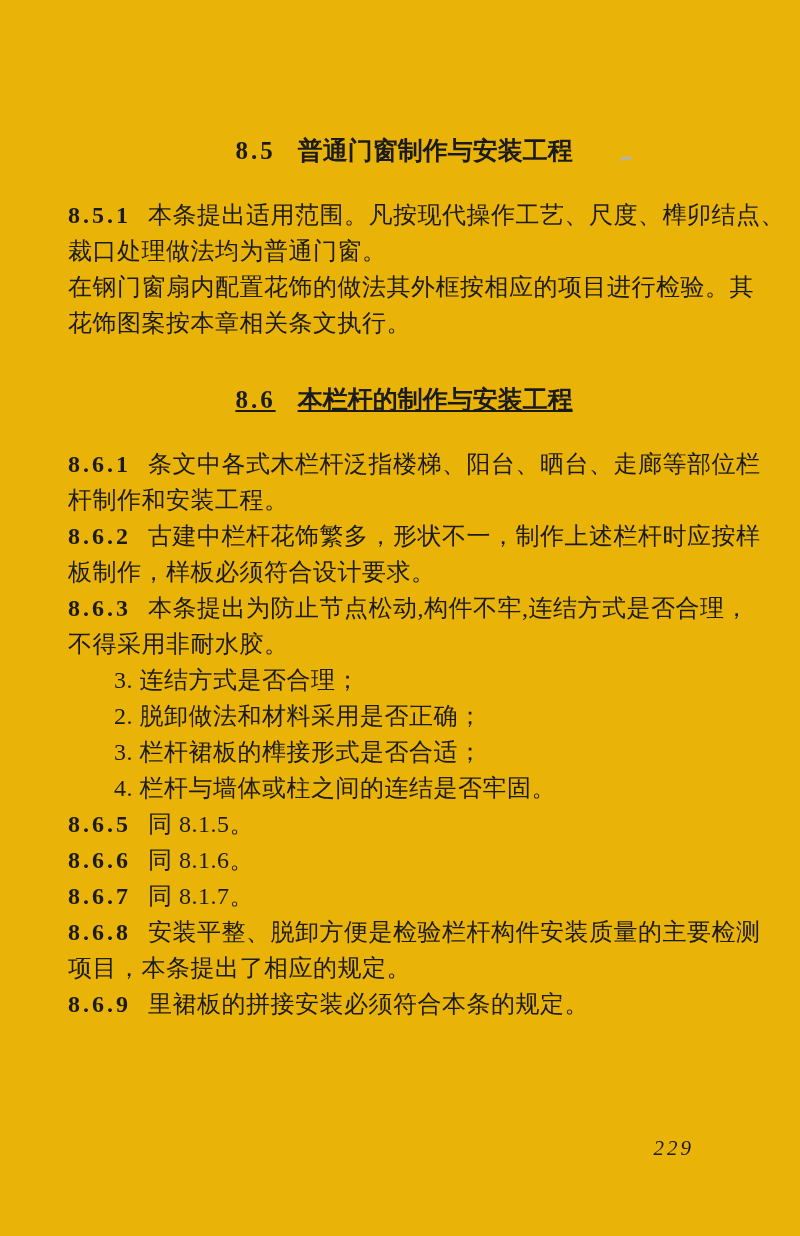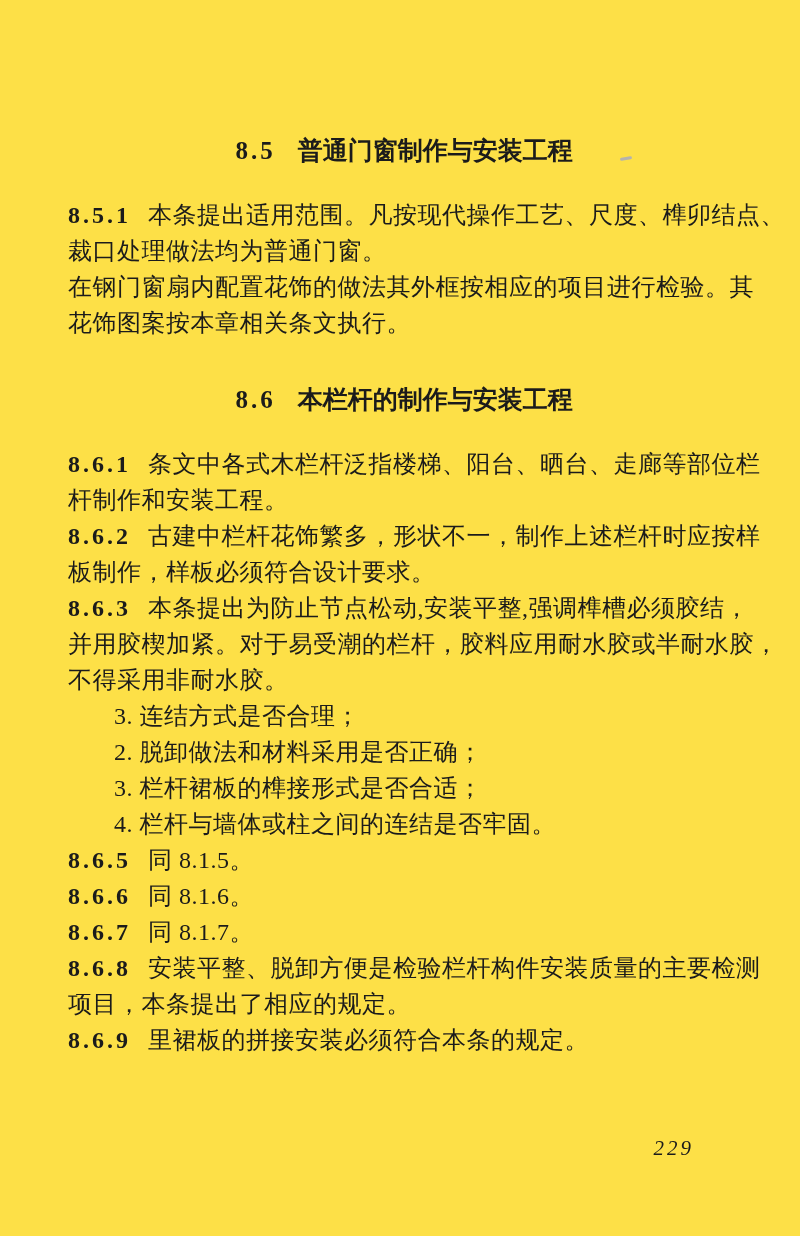--- a/index.html
+++ b/index.html
@@ -2,42 +2,42 @@
 <html lang="zh"><head>
 <meta charset="utf-8">
 <style>
   html, body { margin: 0; padding: 0; }
   body { background: #e8e8e8; }
   .page {
     position: relative;
     width: 800px;
     height: 1236px;
     margin: 0 auto;
-    background: #fde047;
+    background: #eab308;
     overflow: hidden;
     color: #1b1b1b;
     font-family: "Liberation Serif", "DejaVu Serif", serif;
   }
   .content {
     position: absolute;
     left: 48px;
     right: 40px;
     top: 0;
     padding-top: 132px;
   }
   .section-heading {
     text-align: center;
     font-family: "Liberation Sans", "DejaVu Sans", sans-serif;
     font-weight: 700;
     font-size: 25px;
     line-height: 36px;
     margin-bottom: 28px;
     white-space: nowrap;
   }
-  .section-heading.not-first { margin-top: 40px; }
+  .section-heading.not-first { margin-top: 40px; text-decoration: underline; }
   .heading-number {
     letter-spacing: 3px;
     margin-right: 22px;
     font-family: "Liberation Serif", "DejaVu Serif", serif;
   }
   .para { margin: 0; }
   .line {
     font-size: 24px;
     line-height: 36px;
     letter-spacing: 0.5px;
@@ -87,22 +87,21 @@
       <div class="section-heading not-first"><span class="heading-number">8.6</span><span class="heading-title">本栏杆的制作与安装工程</span></div>
       <div class="para">
         <div class="line"><span class="para-num">8.6.1</span><span>条文中各式木栏杆泛指楼梯、阳台、晒台、走廊等部位栏</span></div>
         <div class="line">杆制作和安装工程。</div>
       </div>
       <div class="para">
         <div class="line"><span class="para-num">8.6.2</span><span>古建中栏杆花饰繁多，形状不一，制作上述栏杆时应按样</span></div>
         <div class="line">板制作，样板必须符合设计要求。</div>
       </div>
       <div class="para">
-        <div class="line"><span class="para-num">8.6.3</span><span>本条提出为防止节点松动,安装平整,强调榫槽必须胶结，</span></div>
-        <div class="line">并用胶楔加紧。对于易受潮的栏杆，胶料应用耐水胶或半耐水胶，</div>
+        <div class="line"><span class="para-num">8.6.3</span><span>本条提出为防止节点松动,构件不牢,连结方式是否合理，</span></div>
         <div class="line">不得采用非耐水胶。</div>
       </div>
       <div class="para list-item">
         <div class="line">3. 连结方式是否合理；</div>
       </div>
       <div class="para list-item">
         <div class="line">2. 脱卸做法和材料采用是否正确；</div>
       </div>
       <div class="para list-item">
         <div class="line">3. 栏杆裙板的榫接形式是否合适；</div>

